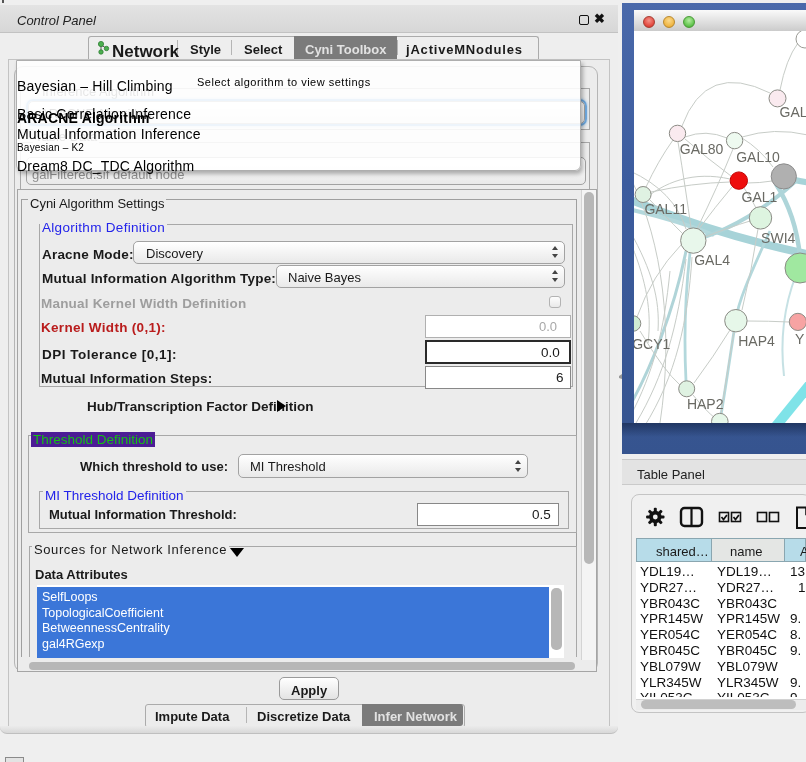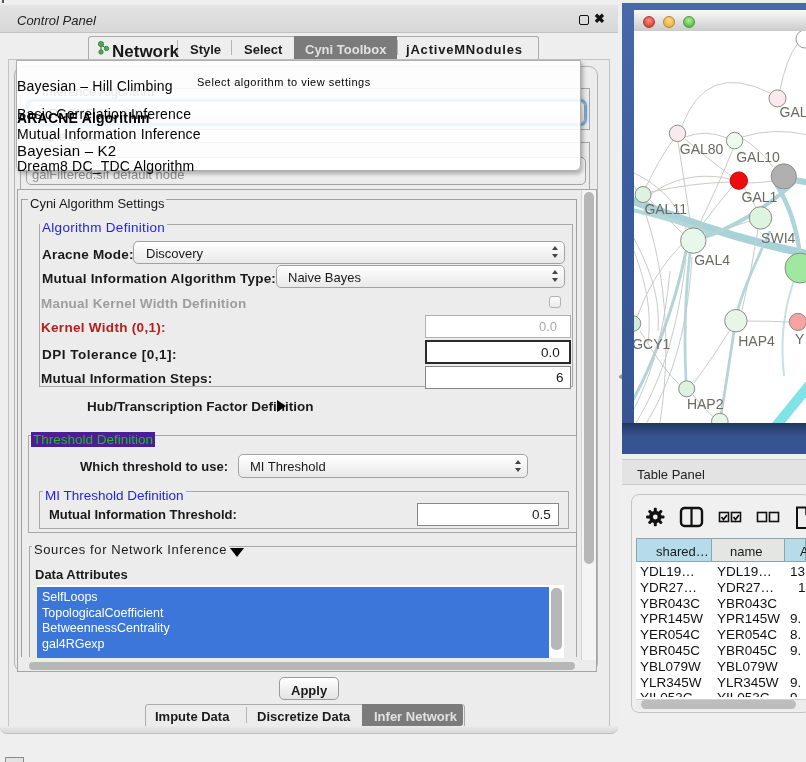--- a/index.html
+++ b/index.html
@@ -64,21 +64,21 @@
 <div class="t" style="left:33px;top:129px;font-size:13px;color:#333;background:#ececec;padding:0 2px;">Table Data</div>
 <div class="combo" style="left:26px;top:157px;width:560px;height:28px;"></div>
 <div class="t" style="left:32px;top:167px;font-size:13px;color:#8f8f8f;">galFiltered.sif default node</div>
 
 <div class="abs" style="left:16px;top:60px;width:565px;height:111px;background:rgba(255,255,255,0.88);border:1px solid #aeaeae;border-radius:0 0 6px 6px;box-sizing:border-box;box-shadow:2px 3px 4px rgba(0,0,0,0.3);"></div>
 <div class="t" style="left:197px;top:60px;font-size:11px;letter-spacing:0.5px;color:#000000;margin-top:16px;">Select algorithm to view settings</div>
 <div class="t" style="left:17px;top:78px;font-size:14px;letter-spacing:0.2px;color:#000;">Bayesian – Hill Climbing</div>
 <div class="t" style="left:17px;top:106px;font-size:14px;letter-spacing:0.2px;color:#000;">Basic Correlation Inference</div>
 <div class="t b" style="left:17px;top:110px;font-size:14px;letter-spacing:0.2px;color:#000;">ARACNE Algorithm</div>
 <div class="t" style="left:17px;top:126px;font-size:14px;letter-spacing:0.2px;color:#000;">Mutual Information Inference</div>
-<div class="t" style="left:17px;top:142px;font-size:15px;letter-spacing:0.2px;color:#000;">Bayesian – K2</div>
+<div class="t" style="left:17px;top:142px;font-size:10px;letter-spacing:0.2px;color:#000;">Bayesian – K2</div>
 <div class="t" style="left:17px;top:158px;font-size:14px;letter-spacing:0.2px;color:#000;">Dream8 DC_TDC Algorithm</div>
 
 <div class="abs" style="left:17px;top:189px;width:580px;height:483px;border:1px solid #a5a5a5;box-sizing:border-box;"></div>
 
 <div class="abs" style="left:581px;top:190px;width:15px;height:470px;background:#f4f4f4;border-left:1px solid #d4d4d4;box-sizing:border-box;"></div>
 <div class="abs" style="left:583.5px;top:192px;width:10px;height:372px;background:#b7b7b7;border-radius:5px;"></div>
 
 <div class="abs" style="left:18px;top:660px;width:578px;height:11px;background:#ececec;"></div>
 <div class="abs" style="left:29px;top:661.5px;width:546px;height:8px;background:#b7b7b7;border-radius:4px;"></div>
 

